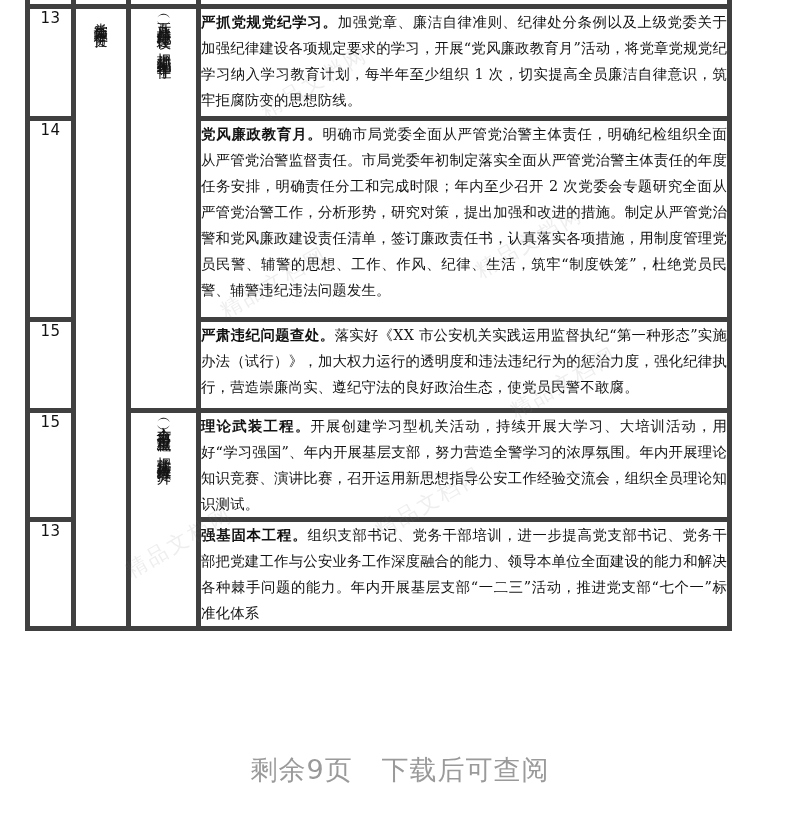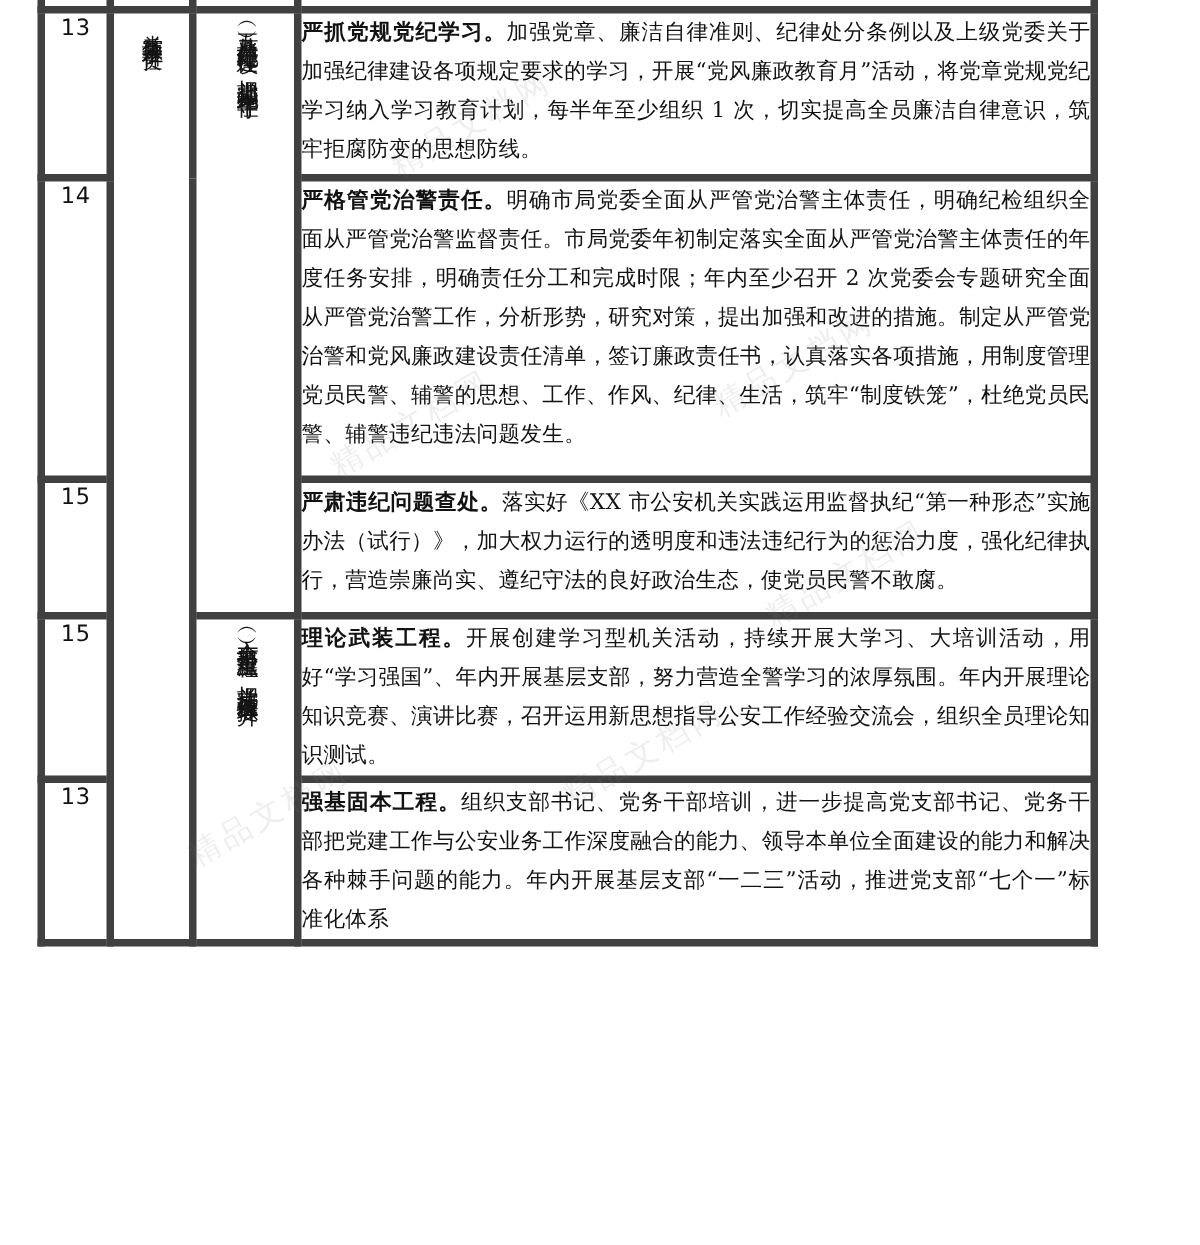--- a/index.html
+++ b/index.html
@@ -169,21 +169,21 @@
         <td class="body-cell">
           <p class="para"><span class="lead">严抓党规党纪学习。</span><span>加强党章、廉洁自律准则、纪律处分条例以及上级党委关于加强纪律建设各项规定要求的学习，开展“党风廉政教育月”活动，将党章党规党纪学习纳入学习教育计划，每半年至少组织 1 次，切实提高全员廉洁自律意识，筑牢拒腐防变的思想防线。</span></p>
         </td>
       </tr>
 
       <tr>
         <td class="num-cell" style="height:196px;margin-top:48px;">
           <span>14</span>
         </td>
         <td class="body-cell">
-          <p class="para"><span class="lead">严格管党治警责任。</span><span>明确市局党委全面从严管党治警主体责任，明确纪检组织全面从严管党治警监督责任。市局党委年初制定落实全面从严管党治警主体责任的年度任务安排，明确责任分工和完成时限；年内至少召开 2 次党委会专题研究全面从严管党治警工作，分析形势，研究对策，提出加强和改进的措施。制定从严管党治警和党风廉政建设责任清单，签订廉政责任书，认真落实各项措施，用制度管理党员民警、辅警的思想、工作、作风、纪律、生活，筑牢“制度铁笼”，杜绝党员民警、辅警违纪违法问题发生。</span></p>
+          <p class="para"><span class="lead">党风廉政教育月。</span><span>明确市局党委全面从严管党治警主体责任，明确纪检组织全面从严管党治警监督责任。市局党委年初制定落实全面从严管党治警主体责任的年度任务安排，明确责任分工和完成时限；年内至少召开 2 次党委会专题研究全面从严管党治警工作，分析形势，研究对策，提出加强和改进的措施。制定从严管党治警和党风廉政建设责任清单，签订廉政责任书，认真落实各项措施，用制度管理党员民警、辅警的思想、工作、作风、纪律、生活，筑牢“制度铁笼”，杜绝党员民警、辅警违纪违法问题发生。</span></p>
         </td>
       </tr>
 
       <tr>
         <td class="num-cell" style="height:86px;">
           <span>15</span>
         </td>
         <td class="body-cell">
           <p class="para"><span class="lead">严肃违纪问题查处。</span><span>落实好《XX 市公安机关实践运用监督执纪“第一种形态”实施办法（试行）》，加大权力运行的透明度和违法违纪行为的惩治力度，强化纪律执行，营造崇廉尚实、遵纪守法的良好政治生态，使党员民警不敢腐。</span></p>
         </td>
@@ -214,14 +214,15 @@
     </tbody>
   </table>
 
   <div class="wm wm-1">精品文档网</div>
   <div class="wm wm-2">精品文档网</div>
   <div class="wm wm-3">精品文档网</div>
   <div class="wm wm-4">精品文档网</div>
   <div class="wm wm-5">精品文档网</div>
   <div class="wm wm-6">精品文档网</div>
 
+  <div id="footer-notice">剩余9页   下载后可查阅</div>
 
 </div>
 
 </body></html>

